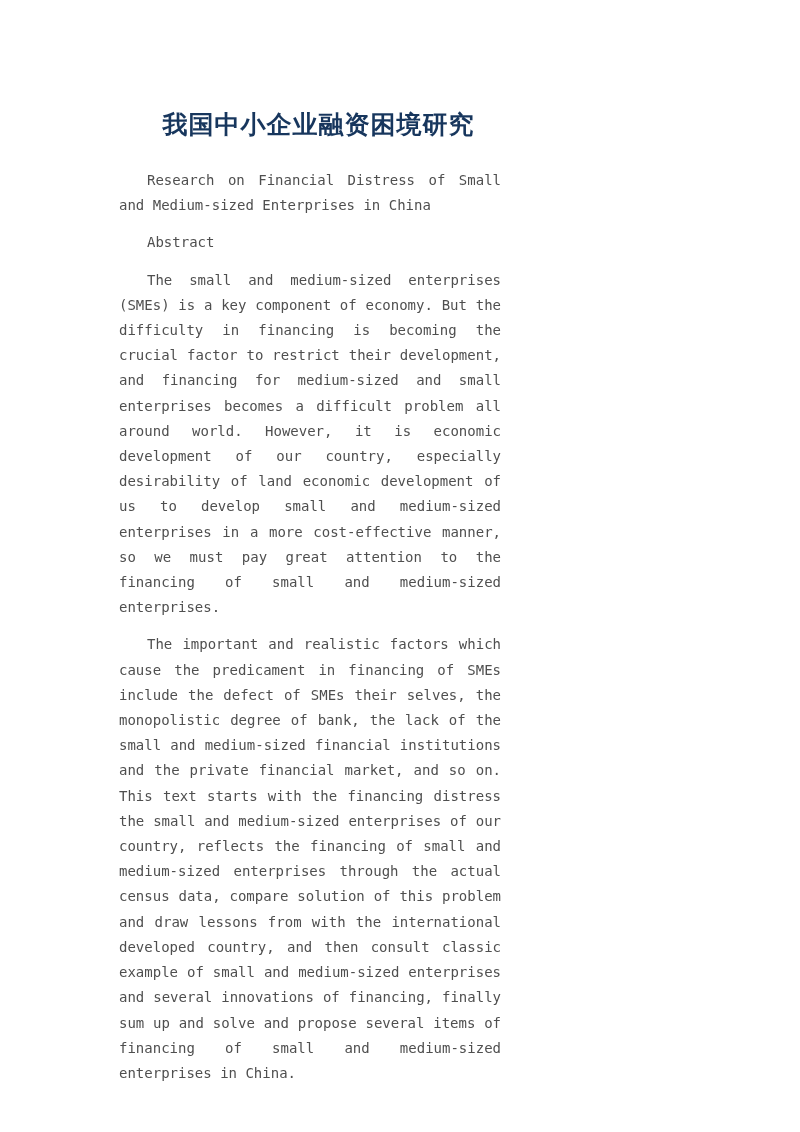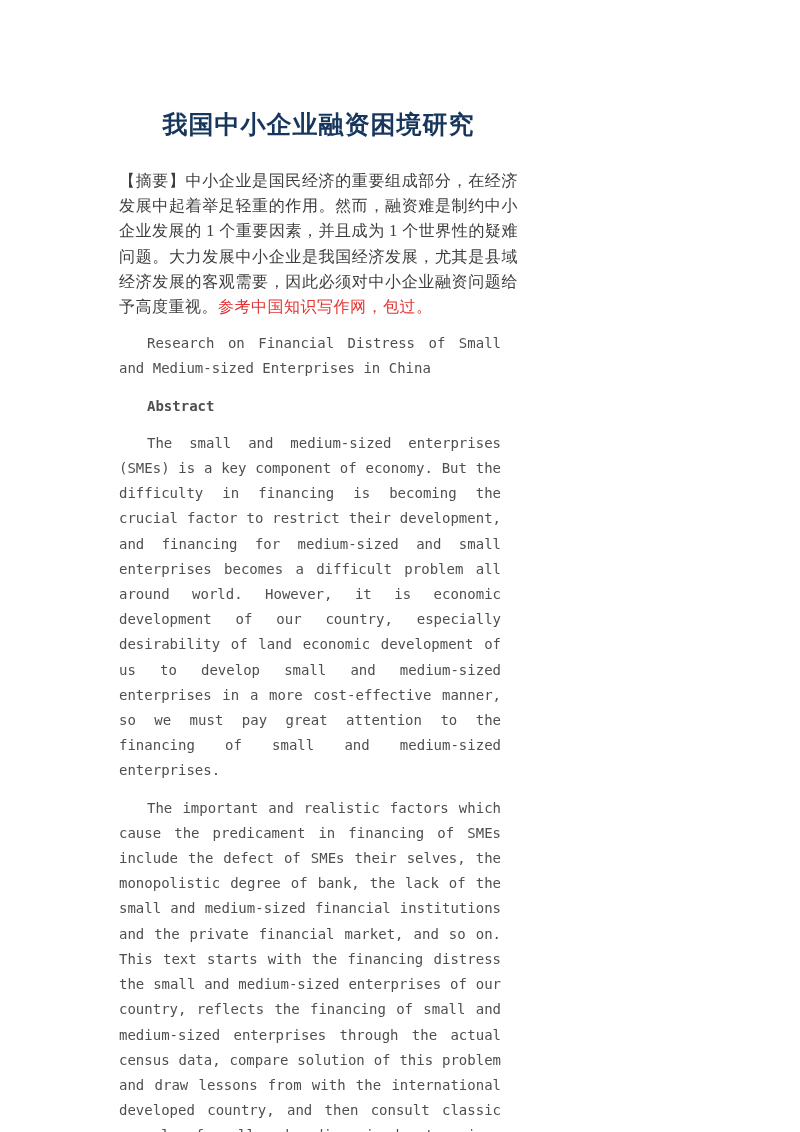--- a/index.html
+++ b/index.html
@@ -45,31 +45,29 @@
     margin: 0 17px 12px 0;
     font-size: 14px;
     line-height: 25.2px;
     color: #4f4f4f;
     text-align: justify;
     text-indent: 28px;
     font-family: "DejaVu Sans Mono", "Liberation Mono", monospace;
   }
   .en-block.no-justify {
     text-align: left;
-    font-weight: bold;
   }
 </style>
 </head>
 <body>
 
 <div class="page">
 
   <h1 class="doc-title">我国中小企业融资困境研究</h1>
 
-  <p class="cn-para"><span>【摘要】中小企业是国民经济的重要组成部分，在经济发展中起着举足轻重的作用。然而，融资难是制约中小企业发展的 1 个重要因素，并且成为 1 个世界性的疑难问题。大力发展中小企业是我国经济发展，尤其是县域经济发展的客观需要，因此必须对中小企业融资问题给予高度重视。</span><span class="promo">参考中国知识写作网，包过。</span></p>
 
 
 
   <p class="en-block">Research on Financial Distress of Small and Medium-sized Enterprises in China</p>
 
   <p class="en-block no-justify">Abstract</p>
 
   <p class="en-block">The small and medium-sized enterprises (SMEs) is a key component of economy. But the difficulty in financing is becoming the crucial factor to restrict their development, and financing for medium-sized and small enterprises becomes a difficult problem all around world. However, it is economic development of our country, especially desirability of land economic development of us to develop small and medium-sized enterprises in a more cost-effective manner, so we must pay great attention to the financing of small and medium-sized enterprises.</p>
 
   <p class="en-block">The important and realistic factors which cause the predicament in financing of SMEs include the defect of SMEs their selves, the monopolistic degree of bank, the lack of the small and medium-sized financial institutions and the private financial market, and so on. This text starts with the financing distress the small and medium-sized enterprises of our country, reflects the financing of small and medium-sized enterprises through the actual census data, compare solution of this problem and draw lessons from with the international developed country, and then consult classic example of small and medium-sized enterprises and several innovations of financing, finally sum up and solve and propose several items of financing of small and medium-sized enterprises in China.</p>

